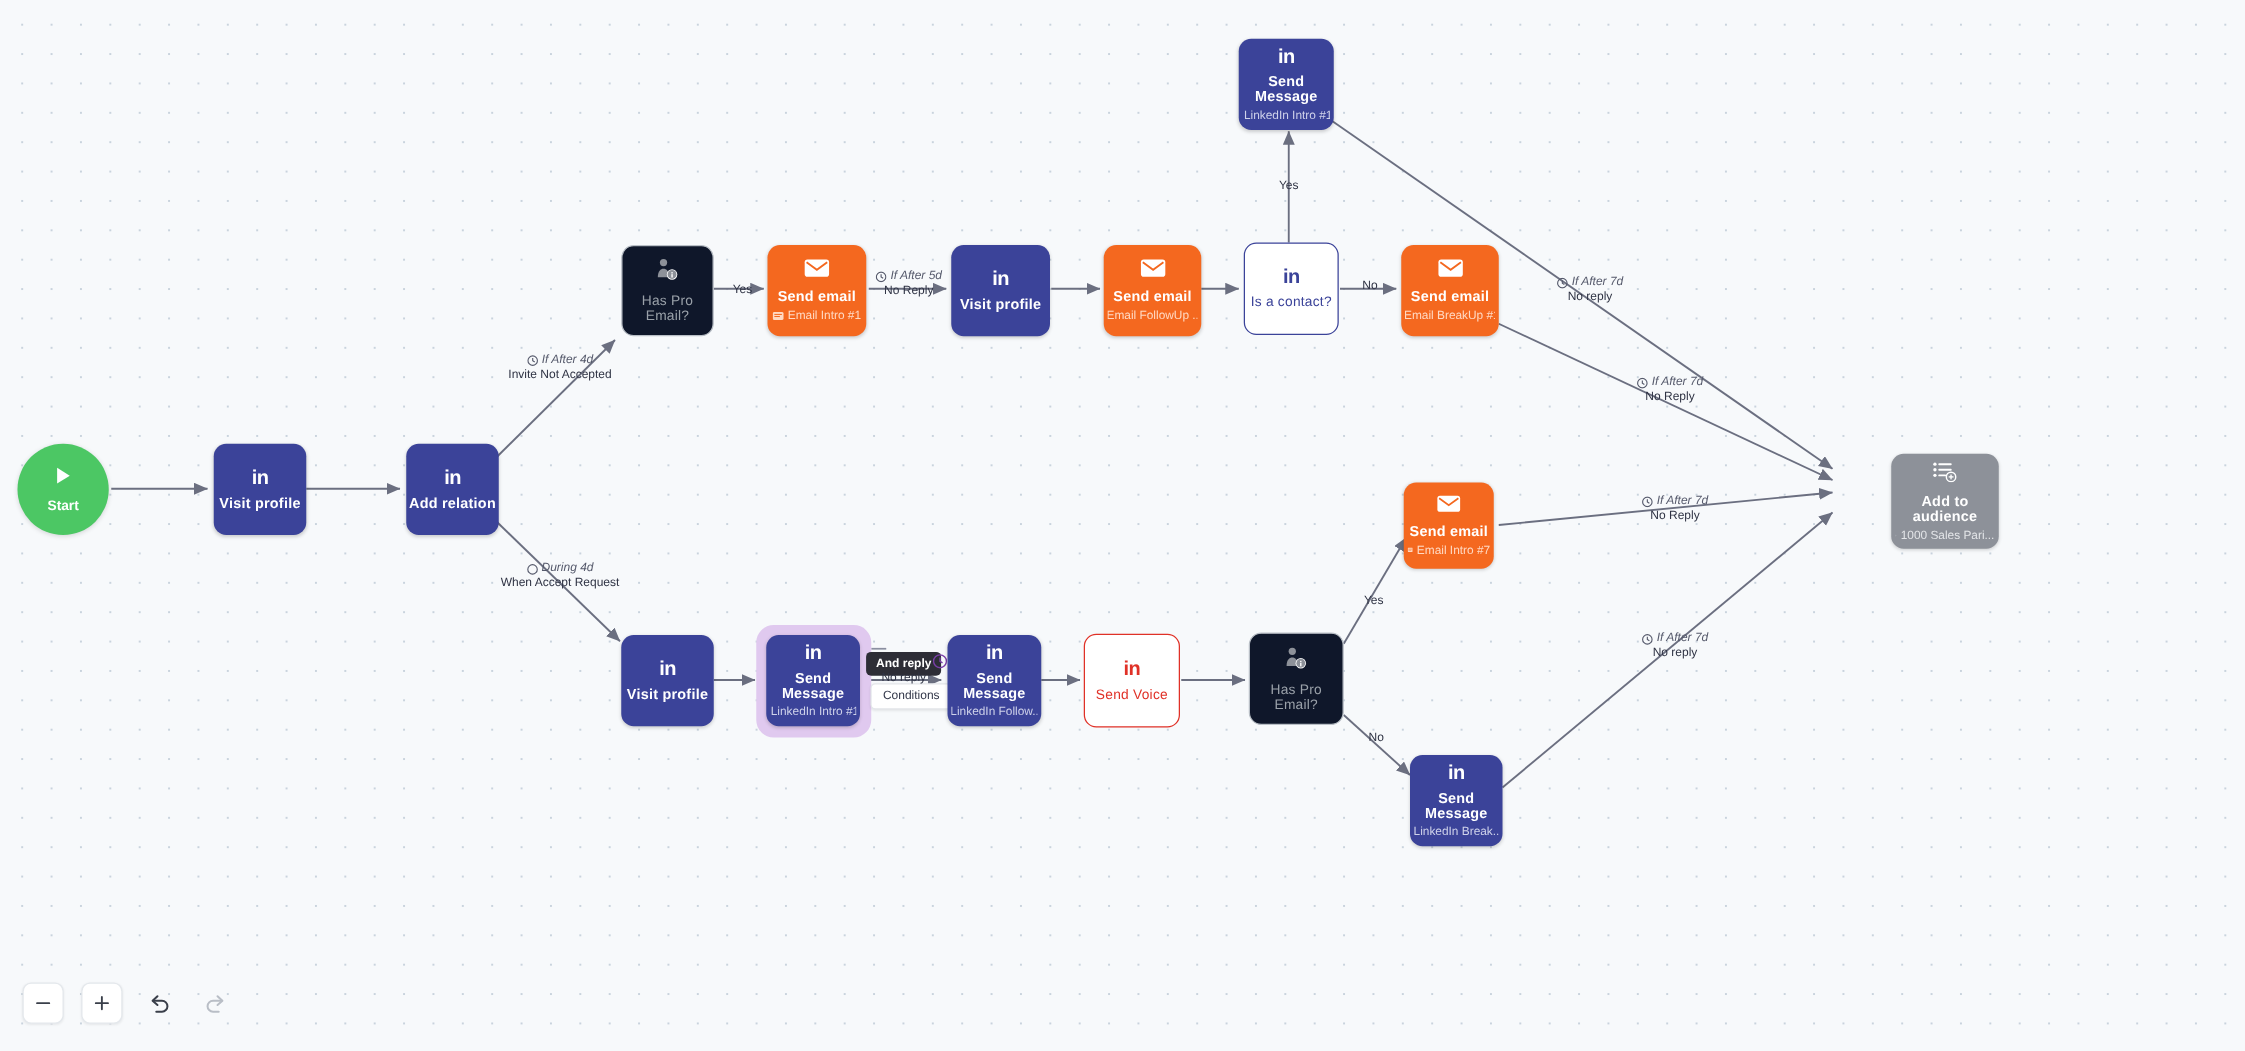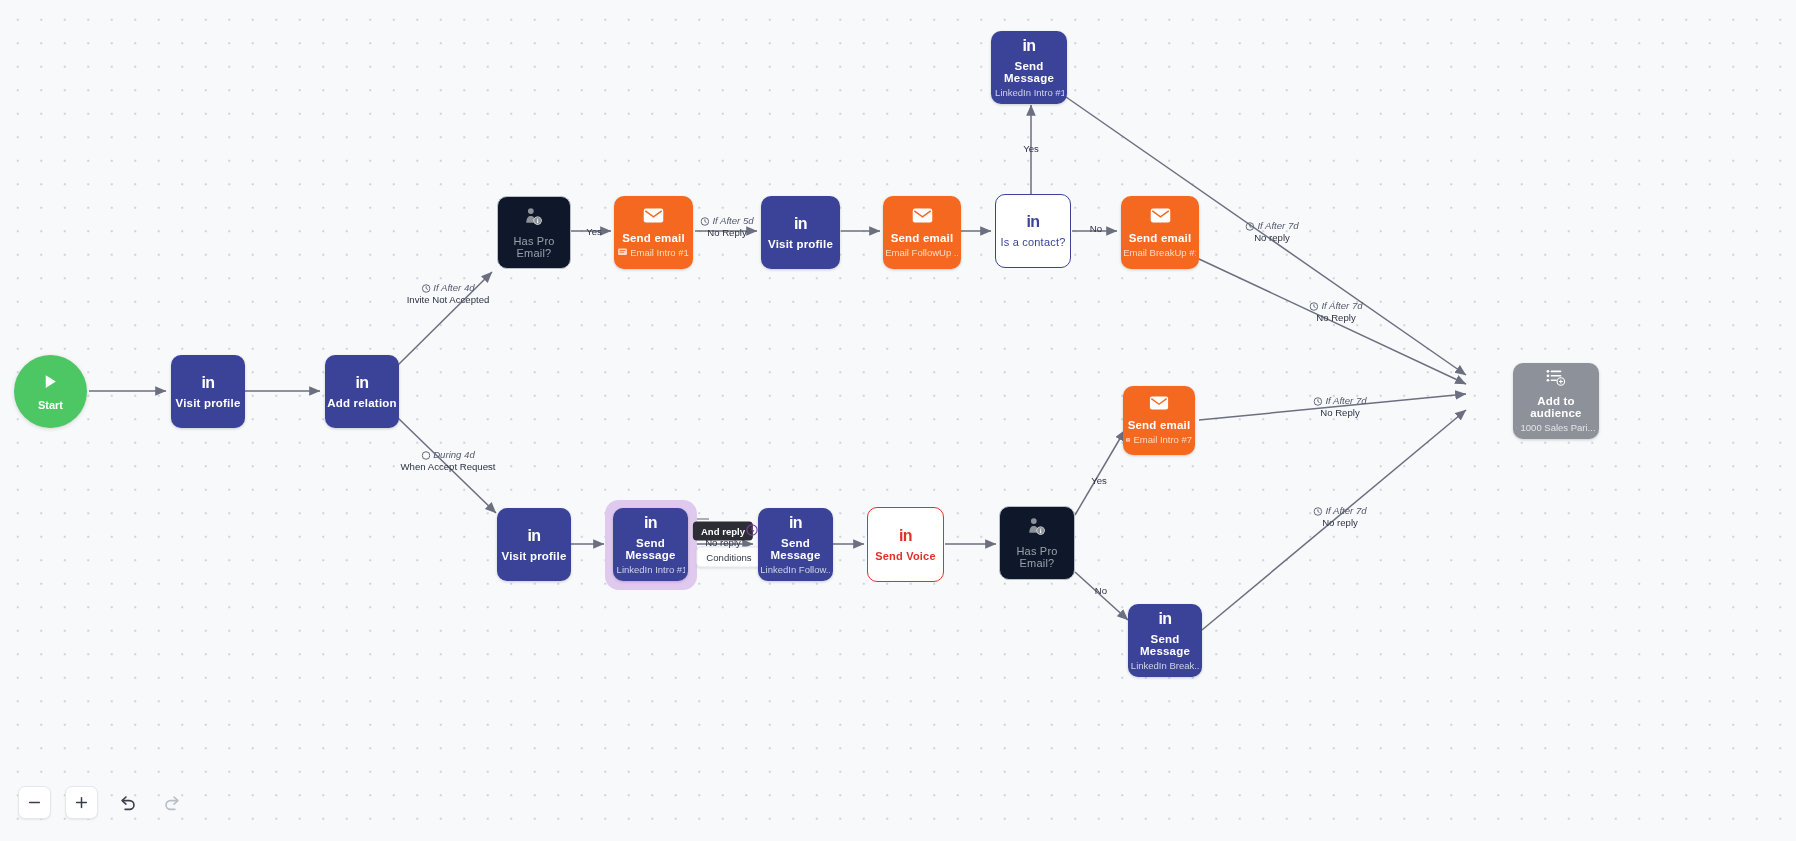--- a/index.html
+++ b/index.html
@@ -336,21 +336,21 @@
         <rect x="0" y="0.6" width="10" height="7.2" rx="1.4" fill="#cfd2ea"></rect>
         <rect x="1.6" y="2.4" width="6.8" height="0.9" fill="#3b4399"></rect>
         <rect x="1.6" y="4.3" width="5" height="0.9" fill="#3b4399"></rect>
       </svg>
     <span>LinkedIn Follow...</span>
   </span>
 </div>
 
 <div class="node n-white-red" style="left:867px;top:507px;width:77px;height:75px;">
   <span class="in-logo ico">in</span>
-  <span class="ttl" style="font-weight:bold;font-size:11px;">Send Voice</span>
+  <span class="ttl" style="font-weight:normal;font-size:11px;">Send Voice</span>
 </div>
 
 <div class="node n-white-gray" style="left:999px;top:506px;width:76px;height:74px;">
   <span class="ico">
     <svg width="20" height="19" viewBox="0 0 22 20">
       <circle cx="7.5" cy="4" r="3.2" fill="#8d9199"></circle>
       <path d="M2.5 17 C2.5 11.5 5 9.5 7.5 9.5 C10 9.5 12.5 11.5 12.5 17 Z" fill="#8d9199"></path>
       <circle cx="15" cy="14.5" r="4.6" fill="#ffffff"></circle>
       <circle cx="15" cy="14.5" r="3.9" fill="#8d9199"></circle>
       <rect x="14.4" y="12.4" width="1.2" height="1.2" fill="#ffffff"></rect>

